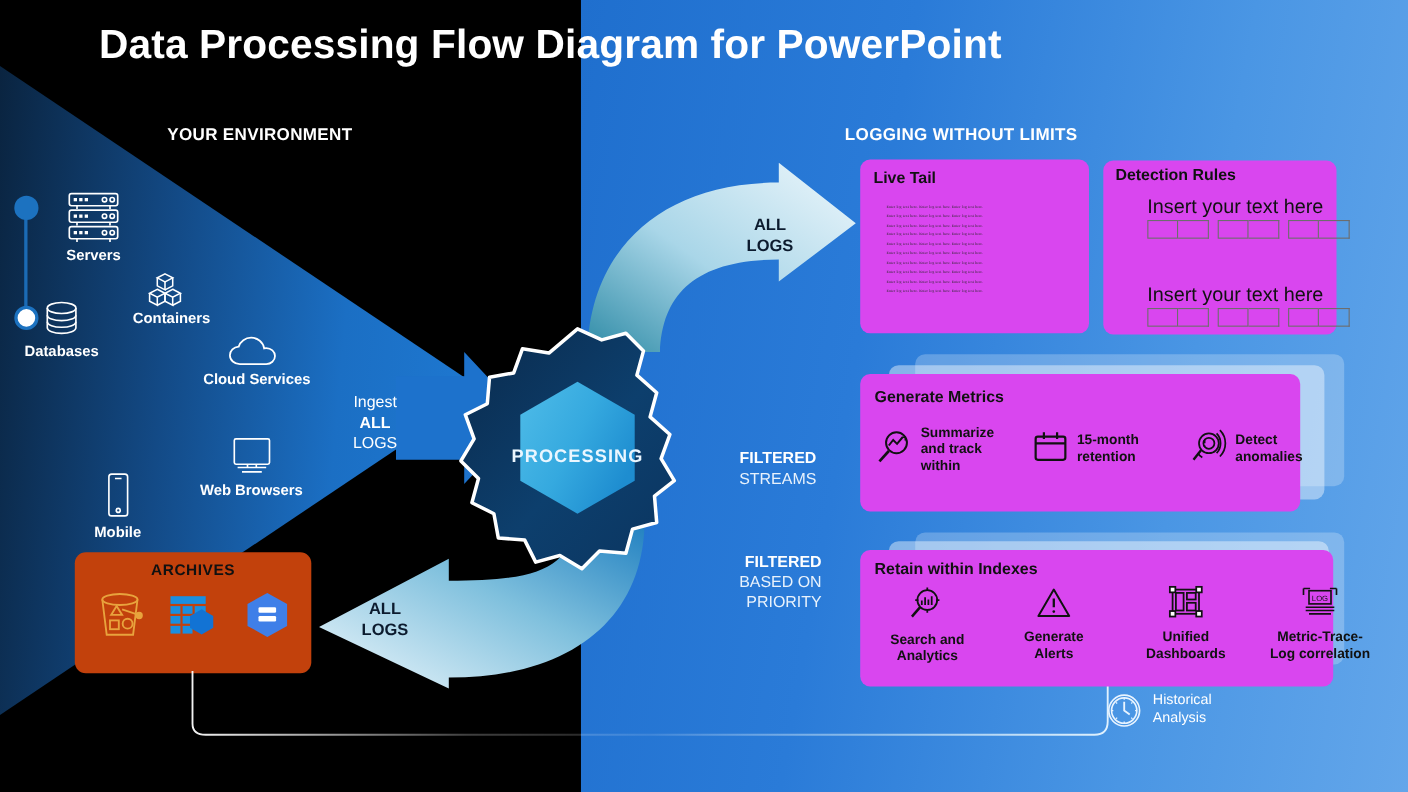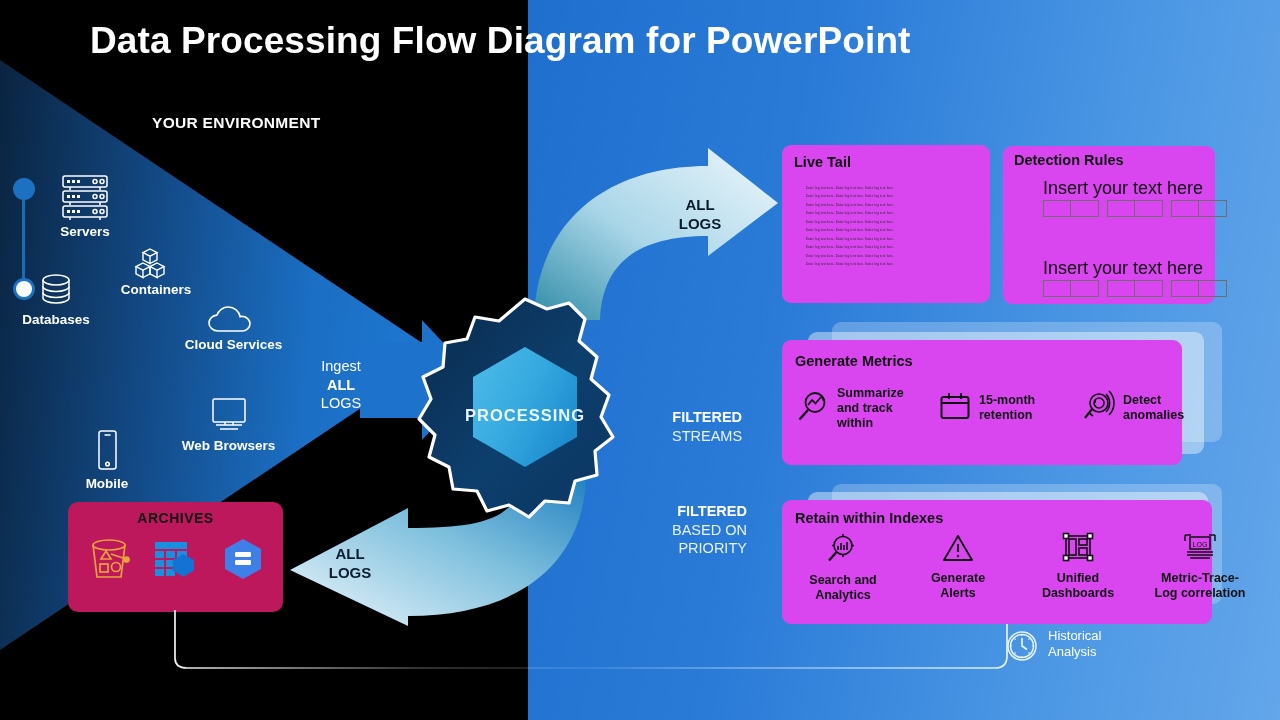--- a/index.html
+++ b/index.html
@@ -60,21 +60,21 @@
 
   
   .all-logs-lbl {
     position:absolute; text-align:center; color:#0c1b2e;
     font-size:15px; font-weight:bold; line-height:1.25;
   }
 
   
   .archives {
     position:absolute; left:68px; top:502px; width:215px; height:110px;
-    background:#be185d; border-radius:10px;
+    background:#c2410c; border-radius:10px;
     display:flex; flex-direction:column; align-items:center;
     padding-top:8px;
   }
   .archives .hdr {
     font-size:14px; font-weight:bold; color:#111; letter-spacing:.5px;
   }
   .archives .row {
     display:flex; gap:16px; align-items:center; margin-top:9px;
   }
 
@@ -173,20 +173,21 @@
 <body>
 
 <div id="slide">
 
   <div class="bg-right"></div>
   <div class="bg-left-black"></div>
   <div class="left-wedge"></div>
 
   <div class="title">Data Processing Flow Diagram for PowerPoint</div>
   <div class="sec-head left">YOUR ENVIRONMENT</div>
+  <div class="sec-head right">LOGGING WITHOUT LIMITS</div>
 
   <div class="src" style="left:50px; top:172px; width:70px;">
     <span>
       <svg width="54" height="50" viewBox="0 0 54 50" fill="none" stroke="#fff" stroke-width="1.5">
         <rect x="5" y="4" width="44" height="11" rx="2"></rect>
         <rect x="5" y="19" width="44" height="11" rx="2"></rect>
         <rect x="5" y="34" width="44" height="11" rx="2"></rect>
         <g fill="#fff" stroke="none">
           <rect x="9" y="8" width="3" height="3"></rect>
             <rect x="14" y="8" width="3" height="3"></rect>

